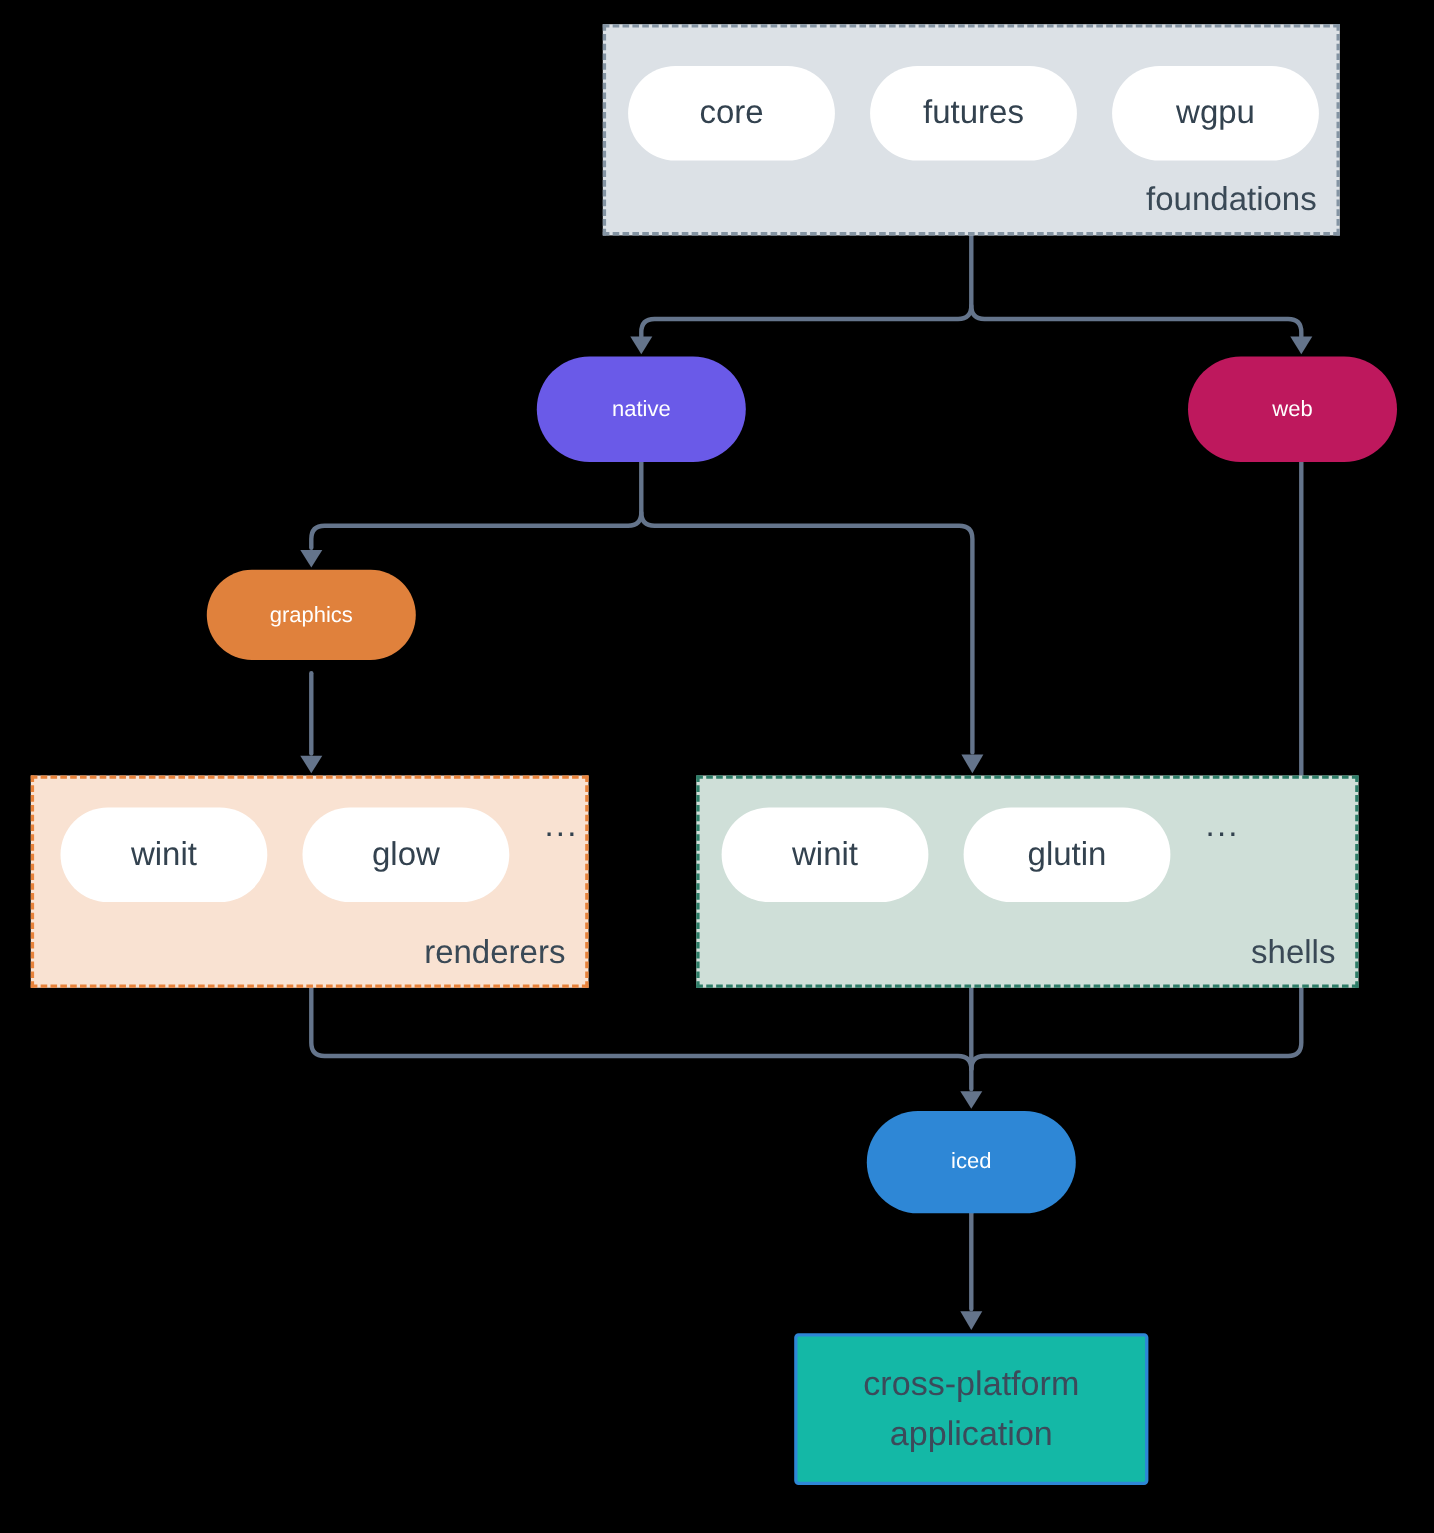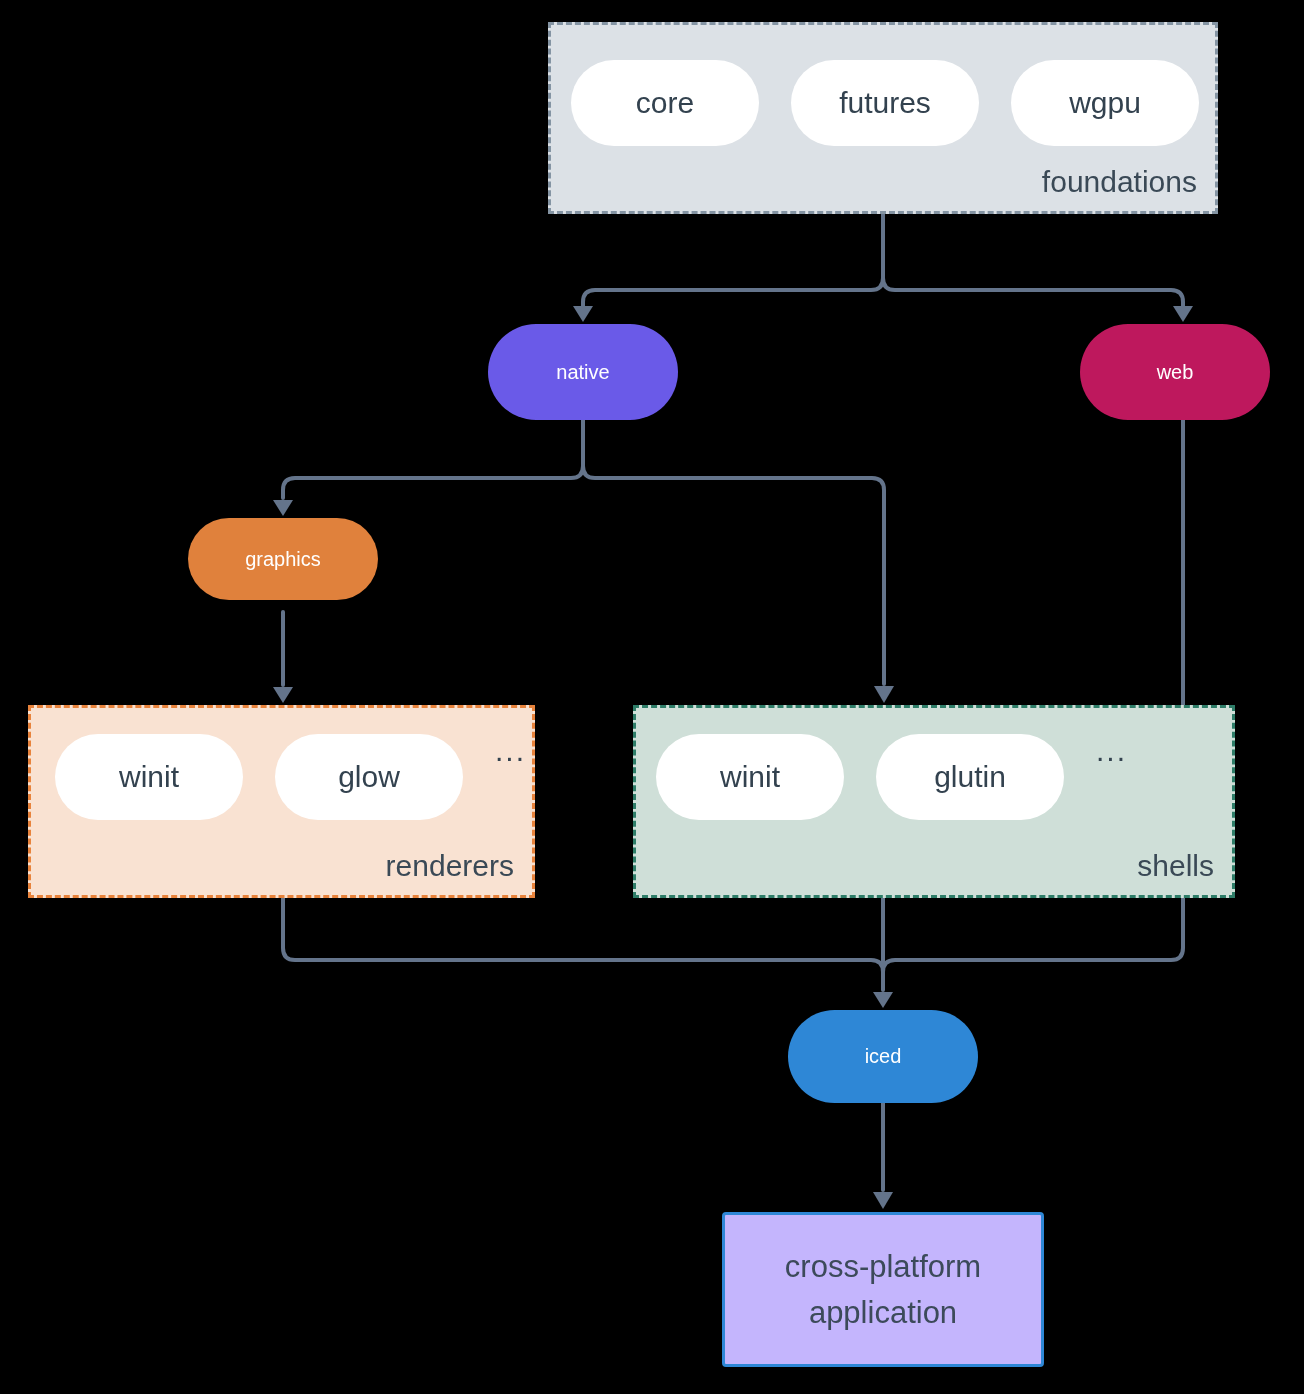--- a/index.html
+++ b/index.html
@@ -93,22 +93,22 @@
 
   #group-shells {
     left: 633px; top: 705px; width: 602px; height: 193px;
     background: #cfdfd8;
     border: 3px dashed #2e7d68;
   }
   #group-shells .pill-row { left: 20px; top: 26px; }
 
   #node-application {
     position: absolute;
-    left: 722px; top: 1212px; width: 322px; height: 155px;
-    background: #c4b5fd;
+    left: 722px; top: 1212px; width: 322px; height: 138px;
+    background: #14b8a6;
     border: 3px solid #2e87d6;
     border-radius: 4px;
     box-sizing: border-box;
     display: flex;
     flex-direction: column;
     align-items: center;
     justify-content: center;
     font-size: 31px;
     line-height: 46px;
     color: #3c4a5a;

